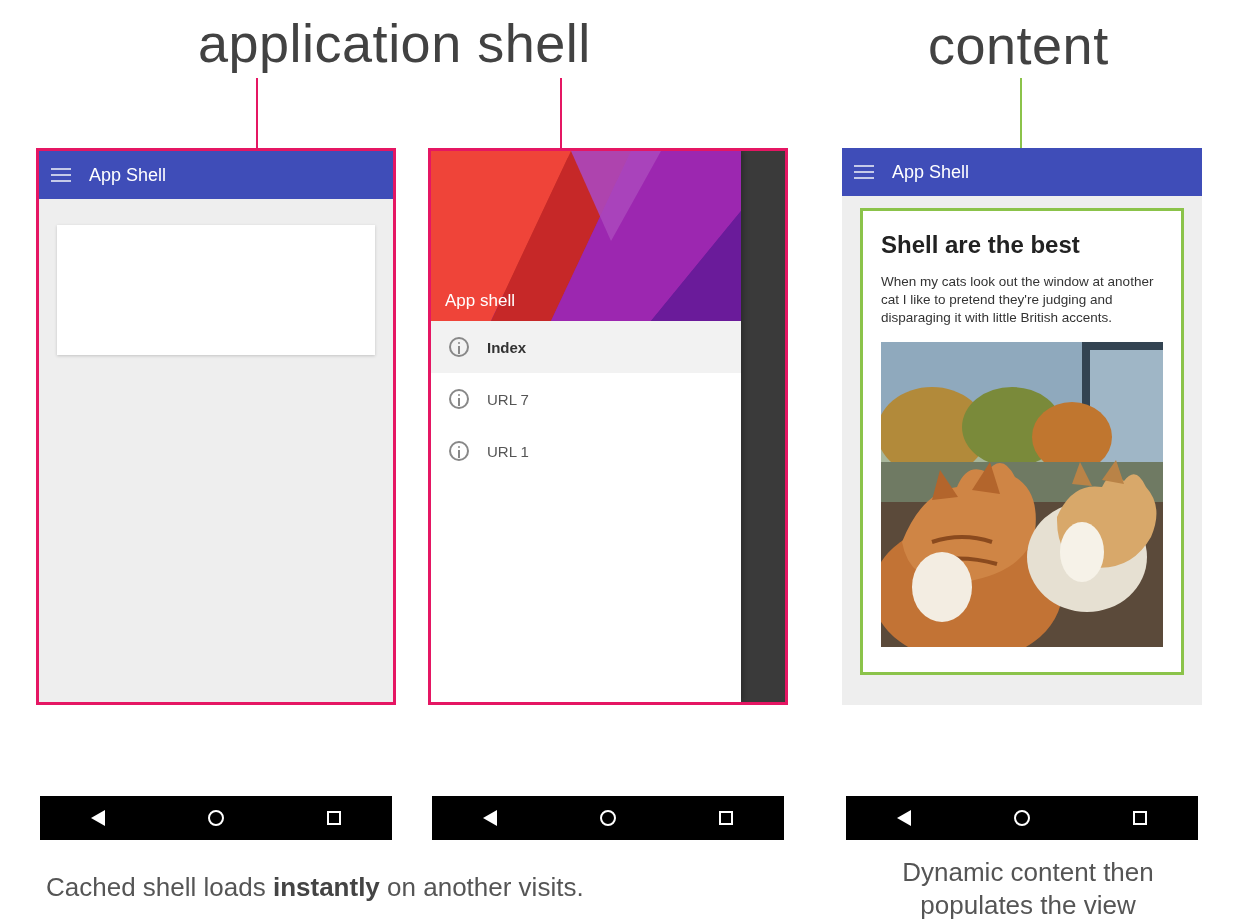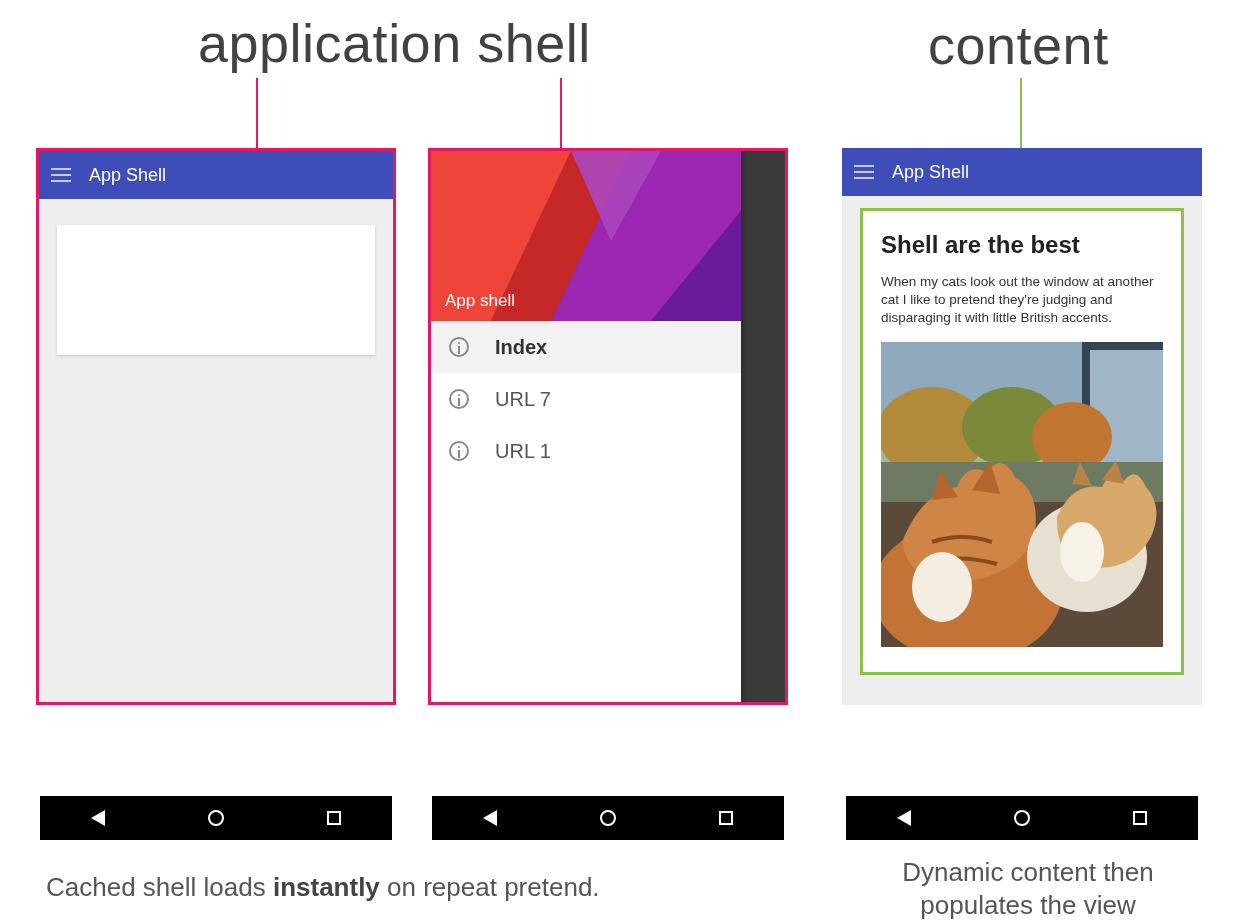--- a/index.html
+++ b/index.html
@@ -76,22 +76,22 @@
   .drawer-header .poly {
     position:absolute; inset:0;
   }
   .drawer-title {
     position:absolute; left:14px; bottom:10px;
     color:#fff; font-size:17px; font-weight:500;
   }
   .drawer-list { display:flex; flex-direction:column; }
   .drawer-item {
     display:flex; align-items:center; height:52px;
-    padding:0 18px; gap:26px; color:#555;
-    font-size:20px;
+    padding:0 18px; gap:18px; color:#555;
+    font-size:15px;
   }
   .drawer-item.active { background:#f2f2f2; color:#333; font-weight:700; }
   .info-icon {
     width:20px; height:20px; border:2px solid #888; border-radius:50%;
     position:relative; flex:0 0 20px;
   }
   .info-icon::before {
     content:""; position:absolute; top:3px; left:50%; width:2px; height:2px;
     background:#888; transform:translateX(-50%); border-radius:50%;
   }
@@ -254,15 +254,15 @@
   <div class="nav-circ"></div>
   <div class="nav-sq"></div>
 </div>
 <div class="nav-strip" style="left:846px; top:796px; width:352px;">
   <div class="nav-tri"></div>
   <div class="nav-circ"></div>
   <div class="nav-sq"></div>
 </div>
 
 <div class="caption" style="left:46px; top:872px;">
-  <span>Cached shell loads </span><b>instantly</b><span> on repeat pretend.</span>
+  <span>Cached shell loads </span><b>instantly</b><span> on another visits.</span>
 </div>
 <div class="caption" style="left:848px; top:856px; width:360px; text-align:center; line-height:1.25;">Dynamic content then populates the view</div>
 
 </body></html>

